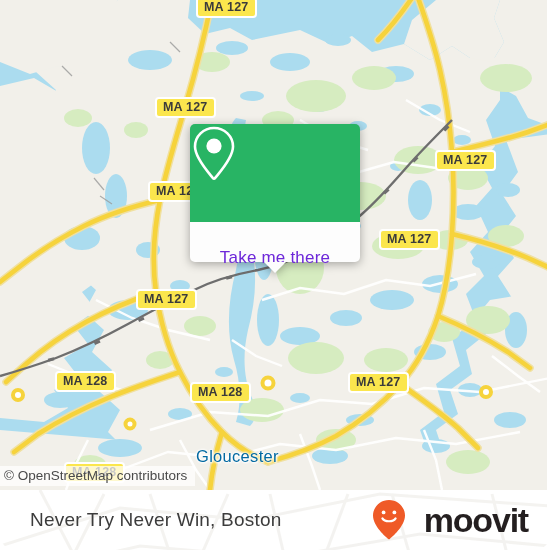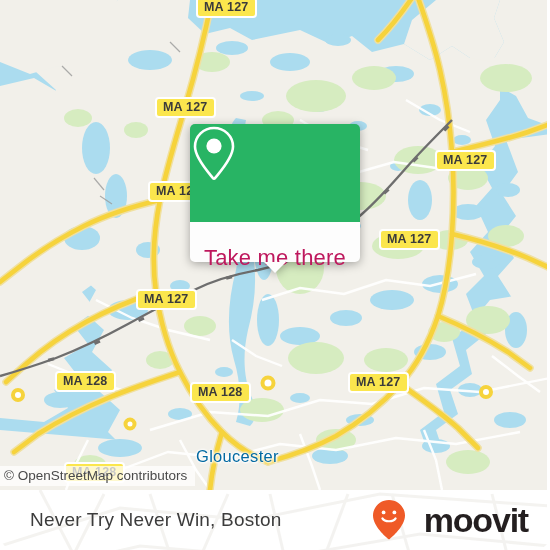--- a/index.html
+++ b/index.html
@@ -64,21 +64,21 @@
     display:flex;align-items:center;justify-content:center;
   }
   .popup-bottom{
     background:#fdfdfd;
     border-radius:0 0 5px 5px;
     height:40px;
     display:flex;align-items:center;justify-content:center;
     position:relative;
   }
   .popup-bottom .label{
-    color:#be185d;font-size:22px;letter-spacing:.2px;margin-top:32px;
+    color:#6d28d9;font-size:17px;letter-spacing:.2px;margin-top:32px;
   }
   .popup-tail{
     position:absolute;left:50%;bottom:-11px;margin-left:-11px;
     width:0;height:0;
     border-left:11px solid transparent;
     border-right:11px solid transparent;
     border-top:11px solid #fdfdfd;
   }
 
   

